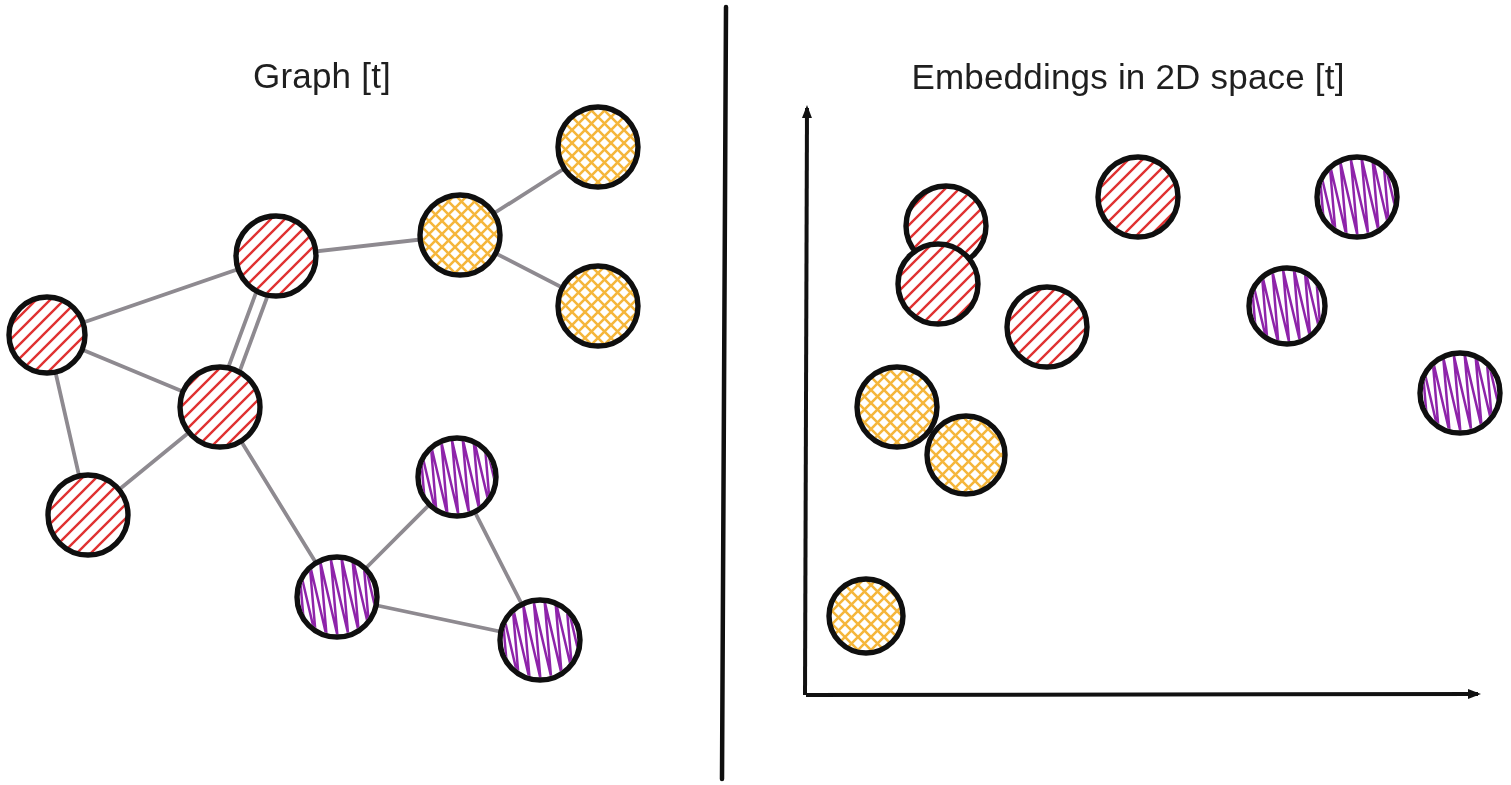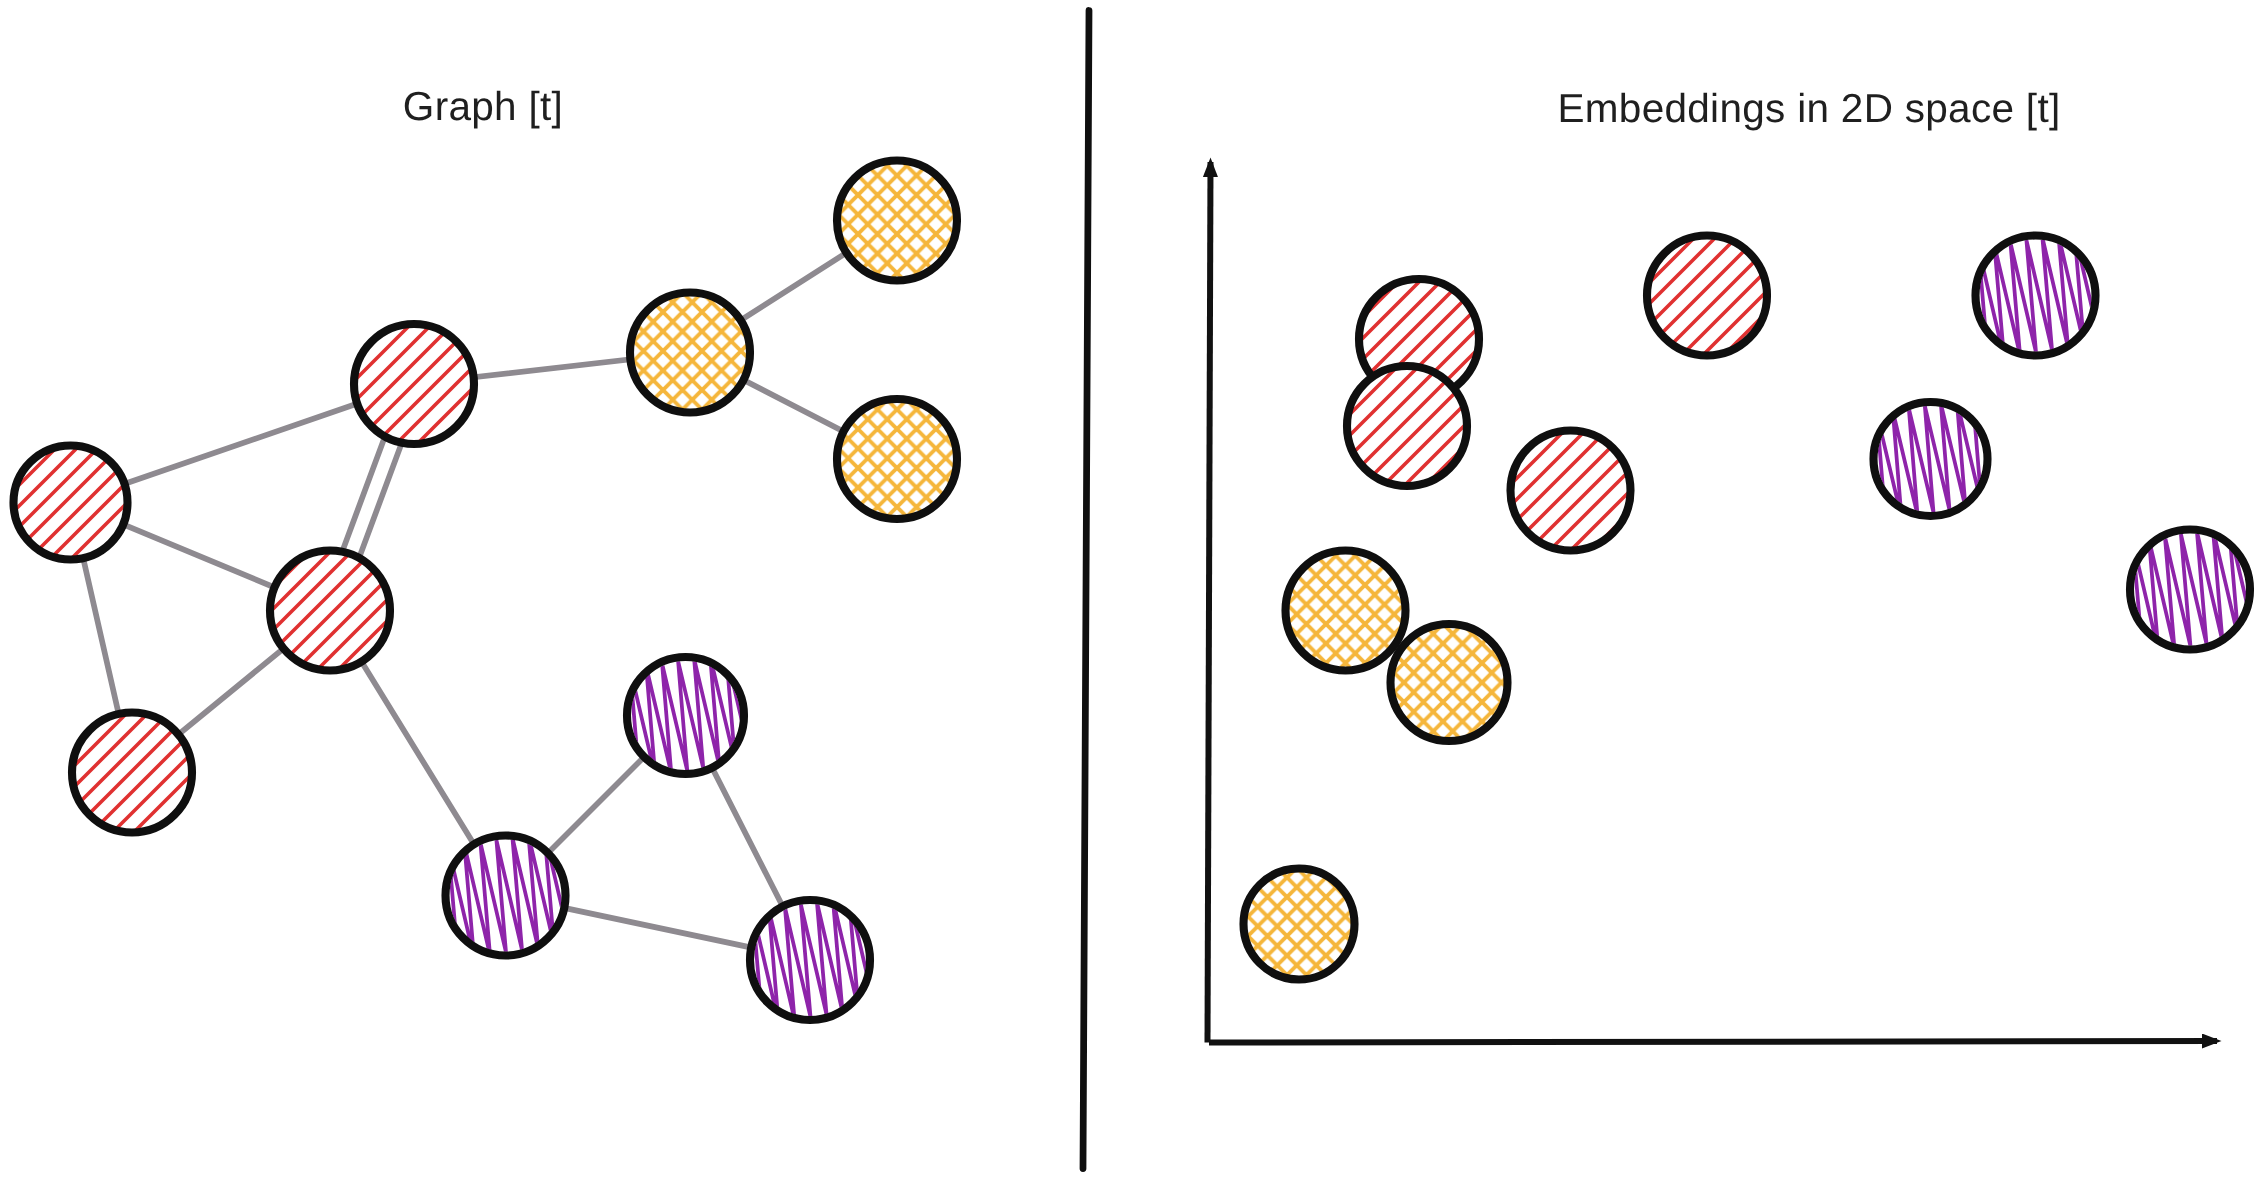--- a/index.html
+++ b/index.html
@@ -4,28 +4,28 @@
 <style>
   html, body { margin: 0; padding: 0; background: #ffffff; }
   body {
     width: 1511px; height: 785px;
     position: relative; overflow: hidden;
     font-family: "Liberation Sans", sans-serif;
   }
   #diagram { position: absolute; left: 0; top: 0; }
   .panel-title {
     position: absolute;
-    font-size: 27px;
+    font-size: 35px;
     color: #1f1f1f;
     white-space: nowrap;
     transform: translateX(-50%);
     letter-spacing: 0.2px;
   }
   #left-title  { left: 322px; top: 56px; }
-  #right-title { left: 1206px; top: 57px; }
+  #right-title { left: 1128px; top: 57px; }
 </style>
 </head>
 <body>
 
 <svg id="diagram" width="1511" height="785" viewBox="0 0 1511 785">
   <defs>
     <pattern id="pat-red" patternUnits="userSpaceOnUse" width="14" height="14">
       <path d="M-3,3 l6,-6 M0,14 L14,0 M11,17 l6,-6" stroke="#e03131" stroke-width="2.4" fill="none" stroke-linecap="round"></path>
     </pattern>
     <pattern id="pat-yellow" patternUnits="userSpaceOnUse" width="13" height="13">

